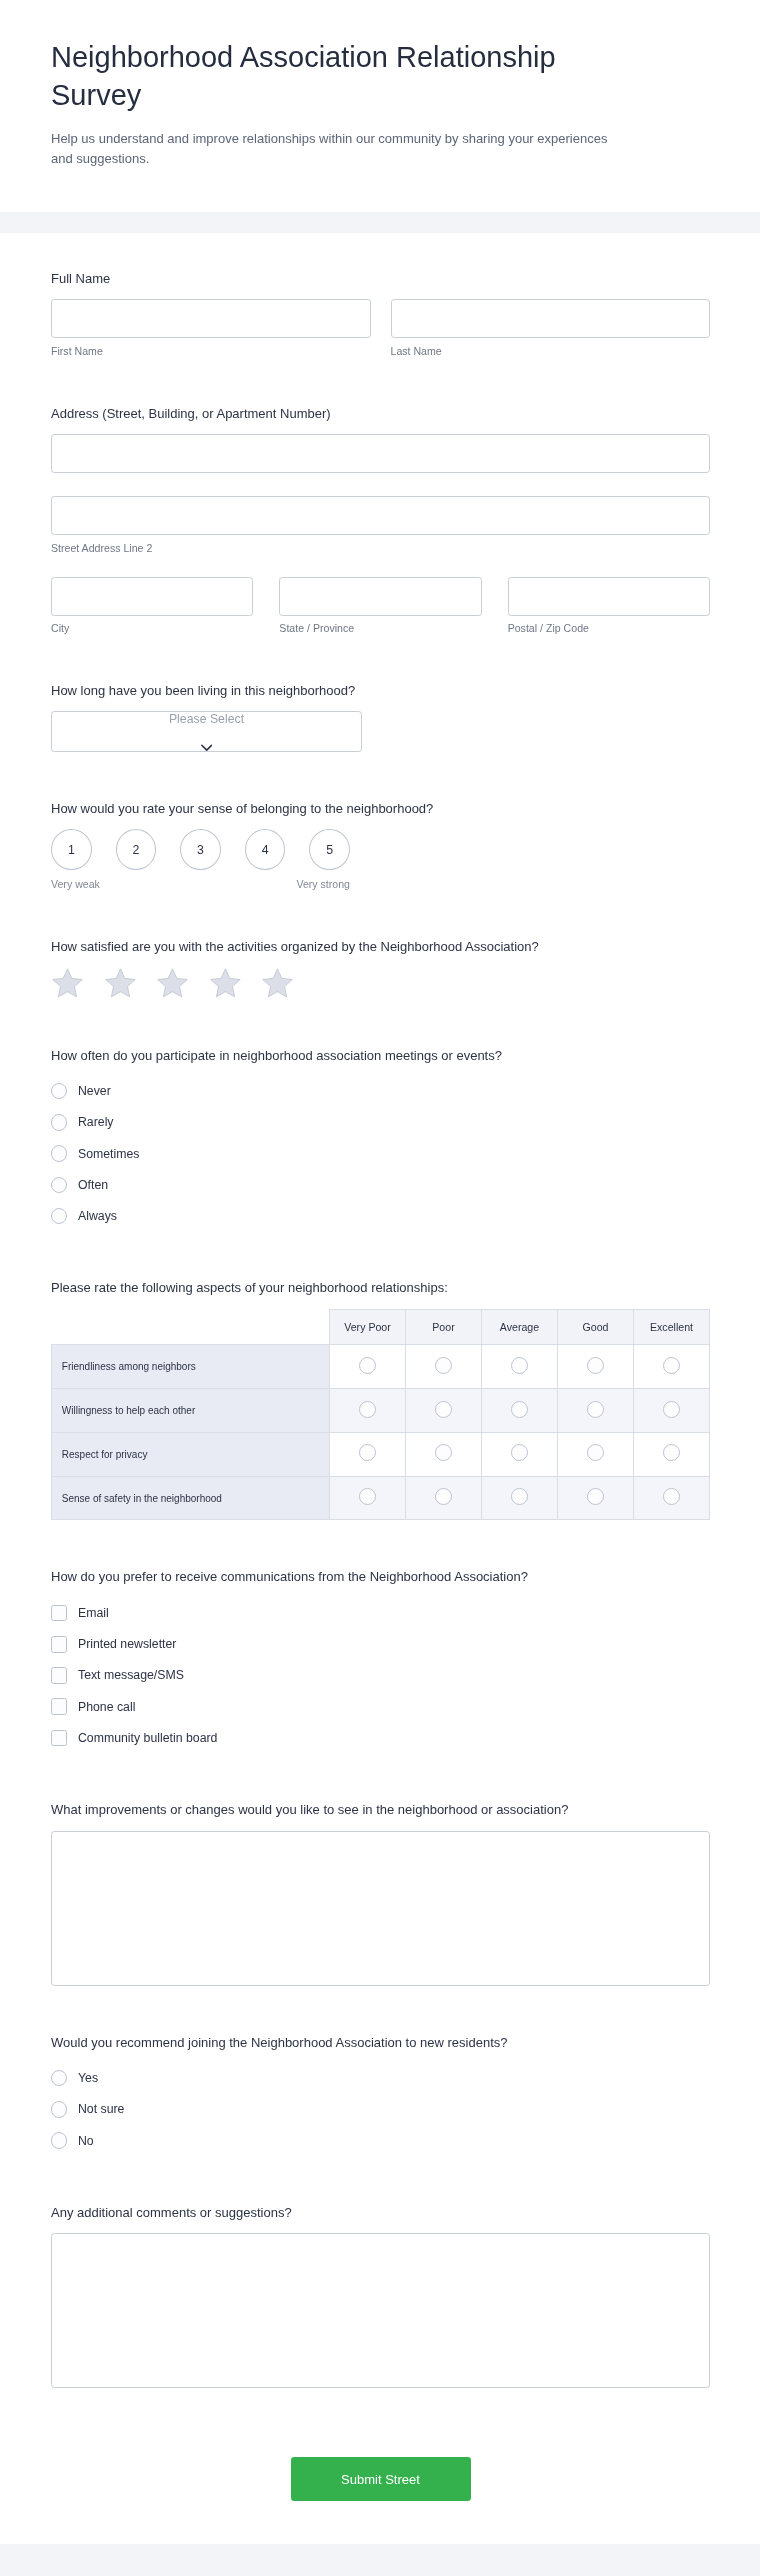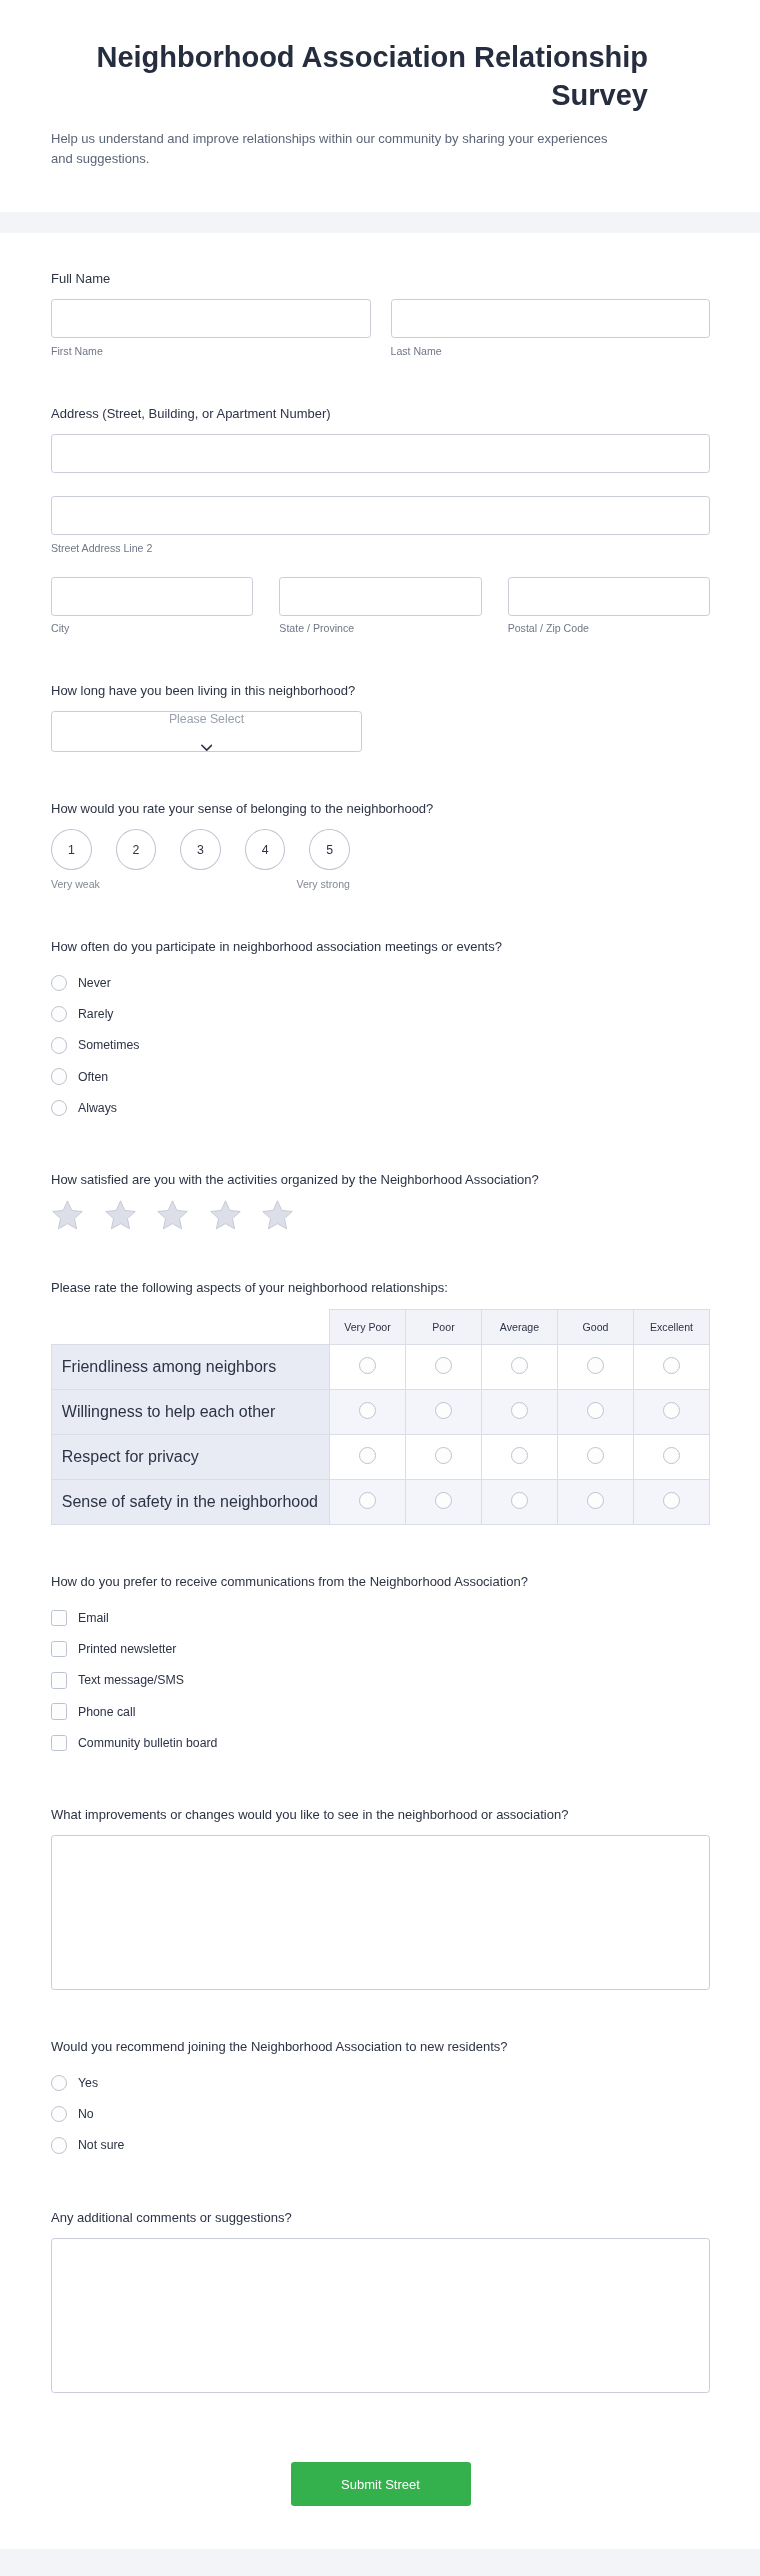--- a/index.html
+++ b/index.html
@@ -9,24 +9,23 @@
     min-height: 2576px;
     background: #f3f4f7;
     font-family: "Liberation Sans", sans-serif;
     color: #2c3345;
   }
   .card { background: #ffffff; }
   .header-card { padding: 39px 51px 43px; }
   .header-card h1 {
     font-size: 29px;
     line-height: 1.3;
-    font-weight: 700;
+    font-weight: 400;
     color: #252d3f;
     max-width: 597px;
-    text-align: right;
   }
   .header-card p {
     margin-top: 14.7px;
     font-size: 13px;
     line-height: 1.55;
     color: #5b6577;
     max-width: 572px;
   }
   .form-card {
     margin-top: 21px;
@@ -132,21 +131,21 @@
     padding: 11.4px 3.3px;
     text-align: center;
   }
   .matrix thead th.corner {
     background: #ffffff;
     border-top: 0.8px solid #ffffff;
     border-left: 0.8px solid #ffffff;
   }
   .matrix td.row-label {
     background: #e9ebf4;
-    font-size: 16px;
+    font-size: 10px;
     color: #2c3345;
     padding: 13px 9.8px;
     text-align: left;
   }
   .matrix td.cell { text-align: center; padding: 11.4px 0; background: #ffffff; }
   .matrix tr.alt td.cell { background: #f4f5fa; }
   .matrix .radio { display: inline-block; width: 17px; height: 17px; }
   
   .submit-wrap { margin-top: 69px; text-align: center; }
   .submit-btn {
@@ -232,63 +231,63 @@
       <div class="scale-circle">4</div>
       <div class="scale-circle">5</div>
     </div>
     <div class="scale-labels">
       <span>Very weak</span>
       <span>Very strong</span>
     </div>
   </section>
 
   <section class="q">
-    <div class="q-label">How often do you participate in neighborhood association meetings or events?</div>
-    <div class="opt-list">
-      <div class="opt-row">
-        <span class="radio"></span>
-        <span class="opt-text">Never</span>
-      </div>
-      <div class="opt-row">
-        <span class="radio"></span>
-        <span class="opt-text">Rarely</span>
-      </div>
-      <div class="opt-row">
-        <span class="radio"></span>
-        <span class="opt-text">Sometimes</span>
-      </div>
-      <div class="opt-row">
-        <span class="radio"></span>
-        <span class="opt-text">Often</span>
-      </div>
-      <div class="opt-row">
-        <span class="radio"></span>
-        <span class="opt-text">Always</span>
-      </div>
-    </div>
-  </section>
-
-  <section class="q">
     <div class="q-label">How satisfied are you with the activities organized by the Neighborhood Association?</div>
     <div class="stars">
       <svg class="star" width="33" height="31" viewBox="0 0 40 38">
         <path d="M20 1 L25.29 12.72 L38.07 14.13 L28.56 22.78 L31.17 35.37 L20 29 L8.83 35.37 L11.44 22.78 L1.93 14.13 L14.71 12.72 Z" fill="#dcdfe7" stroke="#bcc3d0" stroke-width="1" stroke-linejoin="round"></path>
       </svg>
       <svg class="star" width="33" height="31" viewBox="0 0 40 38">
         <path d="M20 1 L25.29 12.72 L38.07 14.13 L28.56 22.78 L31.17 35.37 L20 29 L8.83 35.37 L11.44 22.78 L1.93 14.13 L14.71 12.72 Z" fill="#dcdfe7" stroke="#bcc3d0" stroke-width="1" stroke-linejoin="round"></path>
       </svg>
       <svg class="star" width="33" height="31" viewBox="0 0 40 38">
         <path d="M20 1 L25.29 12.72 L38.07 14.13 L28.56 22.78 L31.17 35.37 L20 29 L8.83 35.37 L11.44 22.78 L1.93 14.13 L14.71 12.72 Z" fill="#dcdfe7" stroke="#bcc3d0" stroke-width="1" stroke-linejoin="round"></path>
       </svg>
       <svg class="star" width="33" height="31" viewBox="0 0 40 38">
         <path d="M20 1 L25.29 12.72 L38.07 14.13 L28.56 22.78 L31.17 35.37 L20 29 L8.83 35.37 L11.44 22.78 L1.93 14.13 L14.71 12.72 Z" fill="#dcdfe7" stroke="#bcc3d0" stroke-width="1" stroke-linejoin="round"></path>
       </svg>
       <svg class="star" width="33" height="31" viewBox="0 0 40 38">
         <path d="M20 1 L25.29 12.72 L38.07 14.13 L28.56 22.78 L31.17 35.37 L20 29 L8.83 35.37 L11.44 22.78 L1.93 14.13 L14.71 12.72 Z" fill="#dcdfe7" stroke="#bcc3d0" stroke-width="1" stroke-linejoin="round"></path>
       </svg>
+    </div>
+  </section>
+
+  <section class="q">
+    <div class="q-label">How often do you participate in neighborhood association meetings or events?</div>
+    <div class="opt-list">
+      <div class="opt-row">
+        <span class="radio"></span>
+        <span class="opt-text">Never</span>
+      </div>
+      <div class="opt-row">
+        <span class="radio"></span>
+        <span class="opt-text">Rarely</span>
+      </div>
+      <div class="opt-row">
+        <span class="radio"></span>
+        <span class="opt-text">Sometimes</span>
+      </div>
+      <div class="opt-row">
+        <span class="radio"></span>
+        <span class="opt-text">Often</span>
+      </div>
+      <div class="opt-row">
+        <span class="radio"></span>
+        <span class="opt-text">Always</span>
+      </div>
     </div>
   </section>
 
   <section class="q">
     <div class="q-label">Please rate the following aspects of your neighborhood relationships:</div>
     <table class="matrix">
       <colgroup>
         <col style="width:278px">
         <col>
           <col>
@@ -376,25 +375,25 @@
 
   <section class="q">
     <div class="q-label">Would you recommend joining the Neighborhood Association to new residents?</div>
     <div class="opt-list">
       <div class="opt-row">
         <span class="radio"></span>
         <span class="opt-text">Yes</span>
       </div>
       <div class="opt-row">
         <span class="radio"></span>
+        <span class="opt-text">Not sure</span>
+      </div>
+      <div class="opt-row">
+        <span class="radio"></span>
         <span class="opt-text">No</span>
-      </div>
-      <div class="opt-row">
-        <span class="radio"></span>
-        <span class="opt-text">Not sure</span>
       </div>
     </div>
   </section>
 
   <section class="q">
     <div class="q-label">Any additional comments or suggestions?</div>
     <textarea class="textarea" style=""></textarea>
   </section>
 
   <div class="submit-wrap">

